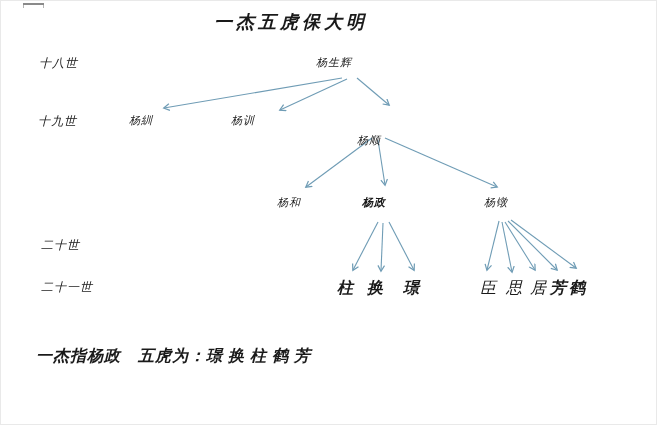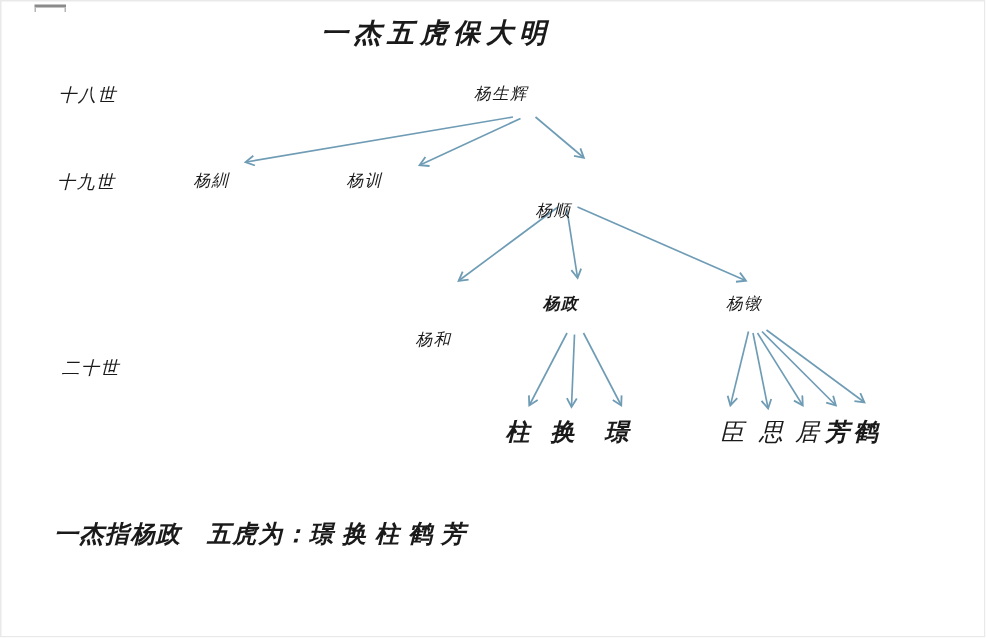--- a/index.html
+++ b/index.html
@@ -64,28 +64,29 @@
       <line class="arrow-stroke" x1="507" y1="220" x2="556" y2="269" marker-end="url(#arw)" stroke="#6f9cb5"></line>
       <line class="arrow-stroke" x1="510" y1="219" x2="575" y2="267" marker-end="url(#arw)" stroke="#6f9cb5"></line>
     </g>
   </svg>
 
   <div class="abs title" style="left:213px;top:9px;">一杰五虎保大明</div>
 
   <div class="abs genlabel" style="left:38px;top:54px;">十八世</div>
   <div class="abs genlabel" style="left:37px;top:112px;">十九世</div>
   <div class="abs genlabel" style="left:40px;top:194px;margin-top:42px;">二十世</div>
+  <div class="abs genlabel" style="left:40px;top:278px;">二十一世</div>
 
   <div class="abs node" style="left:315px;top:54px;">杨生辉</div>
 
   <div class="abs node" style="left:128px;top:112px;">杨紃</div>
   <div class="abs node" style="left:230px;top:112px;">杨训</div>
   <div class="abs node" style="left:356px;top:112px;margin-top:20px;">杨顺</div>
 
-  <div class="abs node" style="left:276px;top:194px;margin-top:24px;">杨和</div>
+  <div class="abs node" style="left:276px;top:194px;">杨和</div>
   <div class="abs node bold" style="left:361px;top:194px;">杨政</div>
   <div class="abs node" style="left:483px;top:194px;">杨镦</div>
 
   <div class="abs leaf bold" style="left:336px;top:277px;">柱</div>
   <div class="abs leaf bold" style="left:366px;top:277px;">换</div>
   <div class="abs leaf bold" style="left:402px;top:277px;">璟</div>
 
   <div class="abs leaf" style="left:479px;top:277px;">臣</div>
   <div class="abs leaf" style="left:505px;top:277px;">思</div>
   <div class="abs leaf" style="left:529px;top:277px;">居</div>

